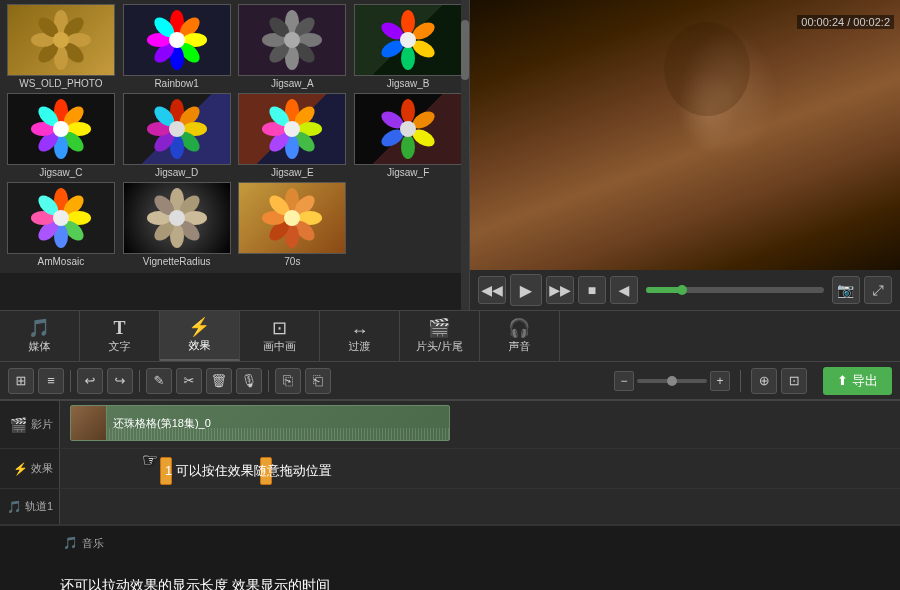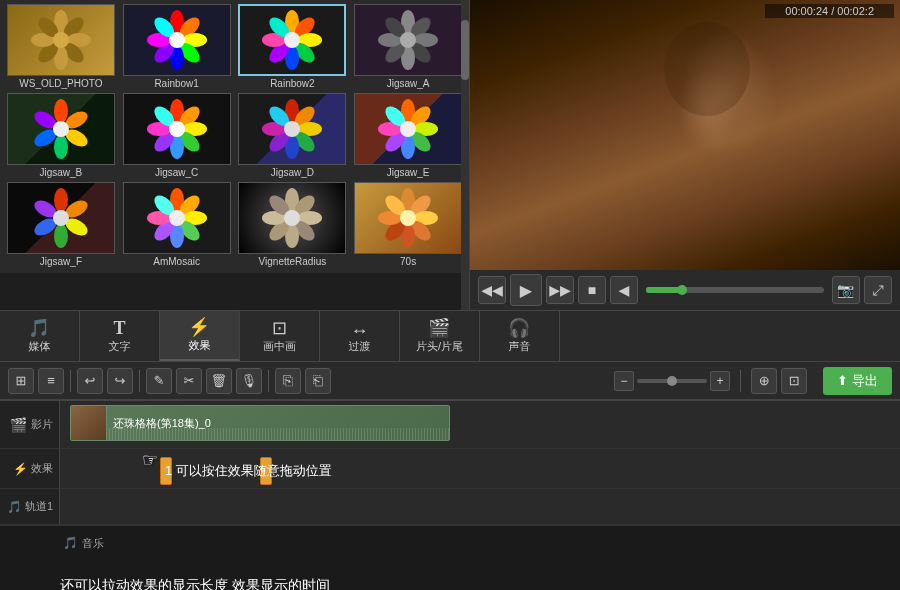--- a/index.html
+++ b/index.html
@@ -101,26 +101,26 @@
 
     .video-preview {
       flex: 1;
       background: #000;
       position: relative;
       overflow: hidden;
     }
 
     .video-timecode {
       position: absolute;
-      top: 4px;
+      top: 15px;
       right: 6px;
       font-size: 11px;
       color: #ccc;
       background: rgba(0,0,0,0.5);
-      padding: 1px 20px;
+      padding: 1px 4px;
     }
 
     .video-controls {
       background: #2a2a2a;
       padding: 4px 8px;
       display: flex;
       align-items: center;
       gap: 4px;
       height: 40px;
     }
@@ -465,38 +465,20 @@
                 <ellipse cx="0" cy="-18" rx="7" ry="12" fill="#8b00ff" transform="rotate(225)"></ellipse>
                 <ellipse cx="0" cy="-18" rx="7" ry="12" fill="#ff00ff" transform="rotate(270)"></ellipse>
                 <ellipse cx="0" cy="-18" rx="7" ry="12" fill="#00ffff" transform="rotate(315)"></ellipse>
                 <circle cx="0" cy="0" r="8" fill="#fff"></circle>
               </g>
             </svg>
           </div>
           <span class="effect-label">Rainbow1</span>
         </div>
 
-        <div class="effect-item">
-          <div class="effect-thumb bg-rainbow2" style="border:2px solid #7ec8e3;">
-            <svg class="flower" viewBox="0 0 60 60">
-              <g transform="translate(30,30)">
-                <ellipse cx="0" cy="-18" rx="7" ry="12" fill="#ffaa00" transform="rotate(0)"></ellipse>
-                <ellipse cx="0" cy="-18" rx="7" ry="12" fill="#ff5500" transform="rotate(45)"></ellipse>
-                <ellipse cx="0" cy="-18" rx="7" ry="12" fill="#ffee00" transform="rotate(90)"></ellipse>
-                <ellipse cx="0" cy="-18" rx="7" ry="12" fill="#00cc44" transform="rotate(135)"></ellipse>
-                <ellipse cx="0" cy="-18" rx="7" ry="12" fill="#0044ff" transform="rotate(180)"></ellipse>
-                <ellipse cx="0" cy="-18" rx="7" ry="12" fill="#aa00ff" transform="rotate(225)"></ellipse>
-                <ellipse cx="0" cy="-18" rx="7" ry="12" fill="#ff44aa" transform="rotate(270)"></ellipse>
-                <ellipse cx="0" cy="-18" rx="7" ry="12" fill="#00eecc" transform="rotate(315)"></ellipse>
-                <circle cx="0" cy="0" r="8" fill="#eee"></circle>
-              </g>
-            </svg>
-          </div>
-          <span class="effect-label">Rainbow2</span>
-        </div>
 
         <div class="effect-item">
           <div class="effect-thumb" style="background:#2a1a2e;">
             <svg class="flower" viewBox="0 0 60 60">
               <g transform="translate(30,30)">
                 <ellipse cx="0" cy="-18" rx="7" ry="12" fill="#888" transform="rotate(0)"></ellipse>
                 <ellipse cx="0" cy="-18" rx="7" ry="12" fill="#555" transform="rotate(45)"></ellipse>
                 <ellipse cx="0" cy="-18" rx="7" ry="12" fill="#777" transform="rotate(90)"></ellipse>
                 <ellipse cx="0" cy="-18" rx="7" ry="12" fill="#444" transform="rotate(135)"></ellipse>
                 <ellipse cx="0" cy="-18" rx="7" ry="12" fill="#888" transform="rotate(180)"></ellipse>

